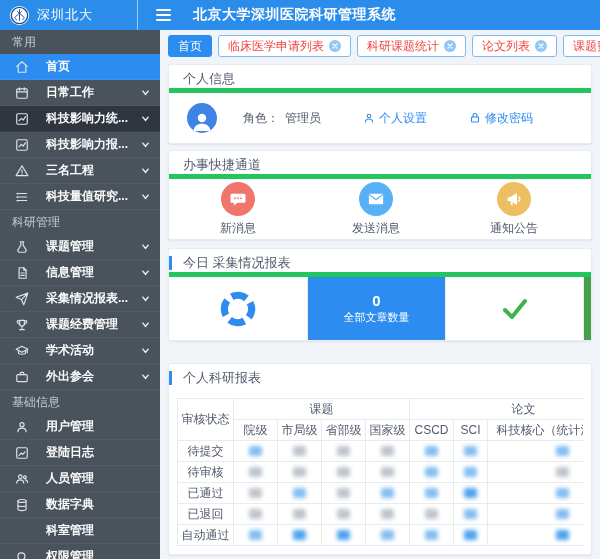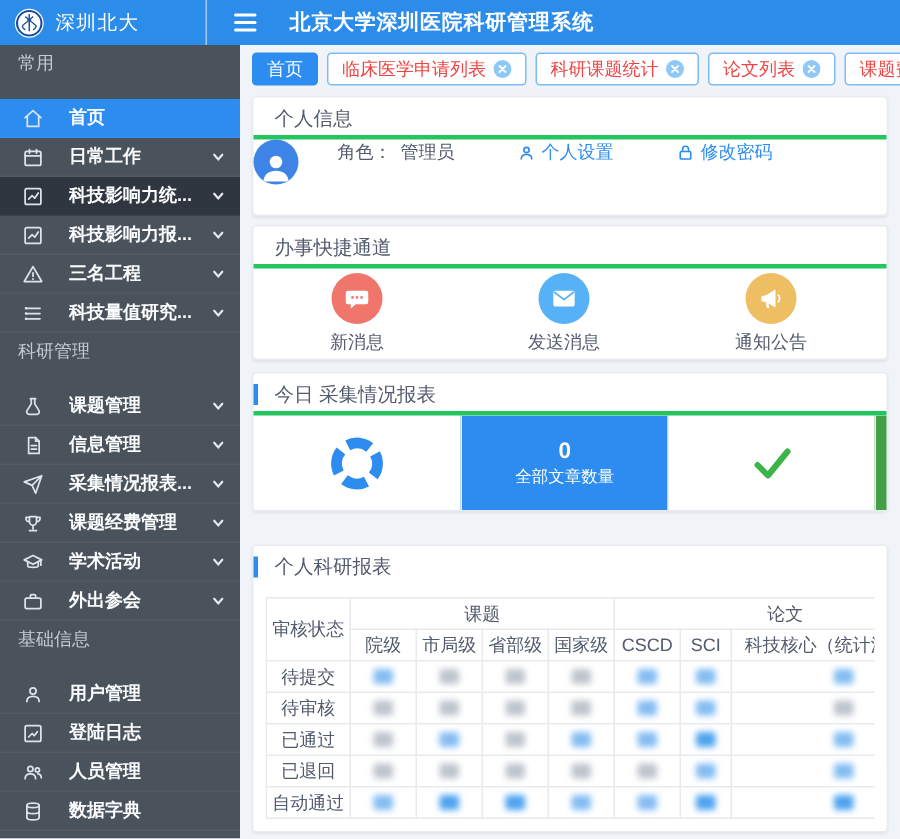--- a/index.html
+++ b/index.html
@@ -11,42 +11,42 @@
   .hdr-logo{width:138px;flex-shrink:0;display:flex;align-items:center;gap:7px;padding-left:9px;border-right:1px solid rgba(255,255,255,.55)}
   .logo-text{font-size:13px;font-weight:normal;letter-spacing:1px}
   .hdr-right{flex:1;display:flex;align-items:center}
   .burger{margin-left:14px;display:flex;flex-direction:column;gap:3px;cursor:pointer;padding:4px}
   .burger span{width:15px;height:2px;background:#fff;border-radius:1px}
   .app-title{margin-left:18px;font-size:14px;font-weight:bold;letter-spacing:.5px}
 
   
   .layout{display:flex;height:529px}
   .sidebar{width:160px;background:#4a525c;flex-shrink:0;overflow:hidden}
-  .sec-label{height:36px;line-height:24px;padding-left:12px;color:#c3cad2}
+  .sec-label{height:24px;line-height:24px;padding-left:12px;color:#c3cad2}
   .s-item{height:26px;display:flex;align-items:center;padding:0 10px 0 14px;color:#fbfcfd;font-weight:bold;cursor:pointer;border-bottom:1px solid rgba(255,255,255,.05)}
   .s-item .ico{width:16px;margin-right:16px;color:#dde3e9;display:flex;align-items:center;justify-content:center}
   .s-item .lbl{flex:1;white-space:nowrap;overflow:hidden}
   .s-item .chev{color:#e6ebf0;display:flex}
   .s-item.active{background:#2d8cf0}
   .s-item.hl{background:#30363f}
 
   .main{flex:1;display:flex;flex-direction:column;overflow:hidden}
   .tabbar{height:30px;display:flex;align-items:flex-start;gap:6px;padding:5px 8px 0}
   .tab{height:22px;display:flex;align-items:center;gap:5px;padding:0 9px;background:#fff;border:1px solid #7cbcf3;border-radius:3px;color:#ef4444;cursor:pointer;white-space:nowrap}
   .tab.active{background:#2d8cf0;border-color:#2d8cf0;color:#fff}
   .tab .closer{display:flex;cursor:pointer}
 
   .content{flex:1;padding:4px 8px 0;overflow:hidden}
   .card{background:#fff;border:1px solid #e8ecf1;border-radius:3px;box-shadow:0 1px 2px rgba(0,0,0,.07)}
   .card-h{height:28px;line-height:28px;padding-left:14px;font-size:13px;position:relative}
-  .card-h.bordered{border-bottom:3px solid #22c55e}
+  .card-h.bordered{border-bottom:5px solid #22c55e}
   .accent{position:absolute;left:0;top:7px;width:3px;height:14px;background:#2d8cf0}
 
   
-  .profile-body{height:50px;display:flex;align-items:flex-start;}
+  .profile-body{height:50px;display:flex;align-items:center;padding-left:18px}
   .avatar{width:30px;height:30px;border-radius:50%;background:#3e84e6;display:flex;align-items:flex-end;justify-content:center;overflow:hidden}
   .role{margin-left:26px;display:flex;gap:6px}
   .plink{margin-left:42px;color:#2d8cf0;display:flex;align-items:center;gap:4px;cursor:pointer}
 
   
   .quick-body{height:60px;display:flex;align-items:center}
   .q-item{width:138px;display:flex;flex-direction:column;align-items:center;gap:4px;cursor:pointer}
   .q-circle{width:34px;height:34px;border-radius:50%;display:flex;align-items:center;justify-content:center}
 
   

